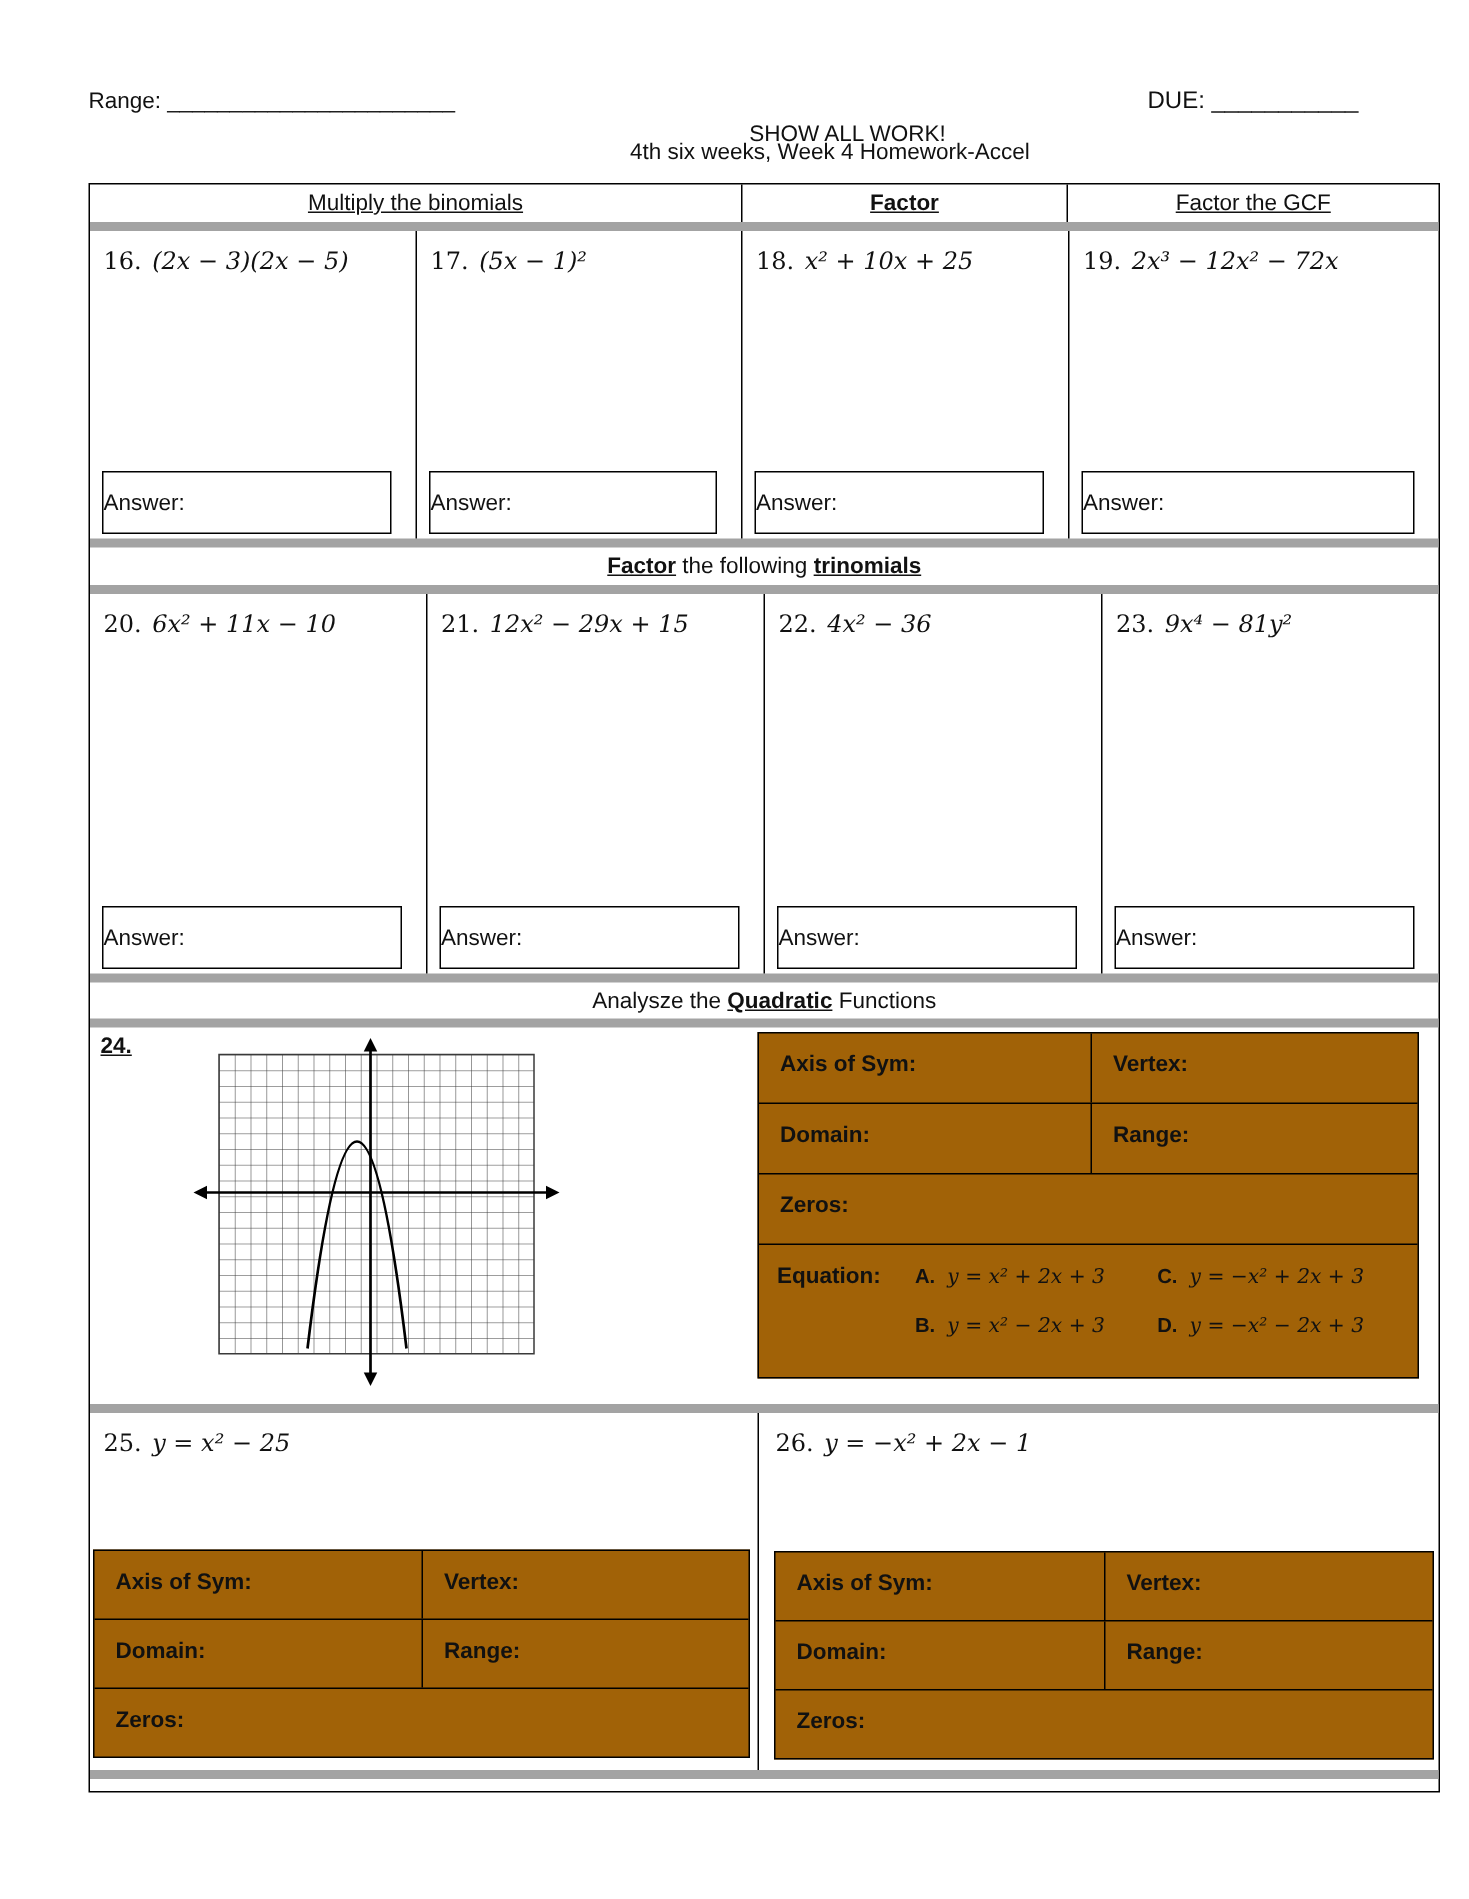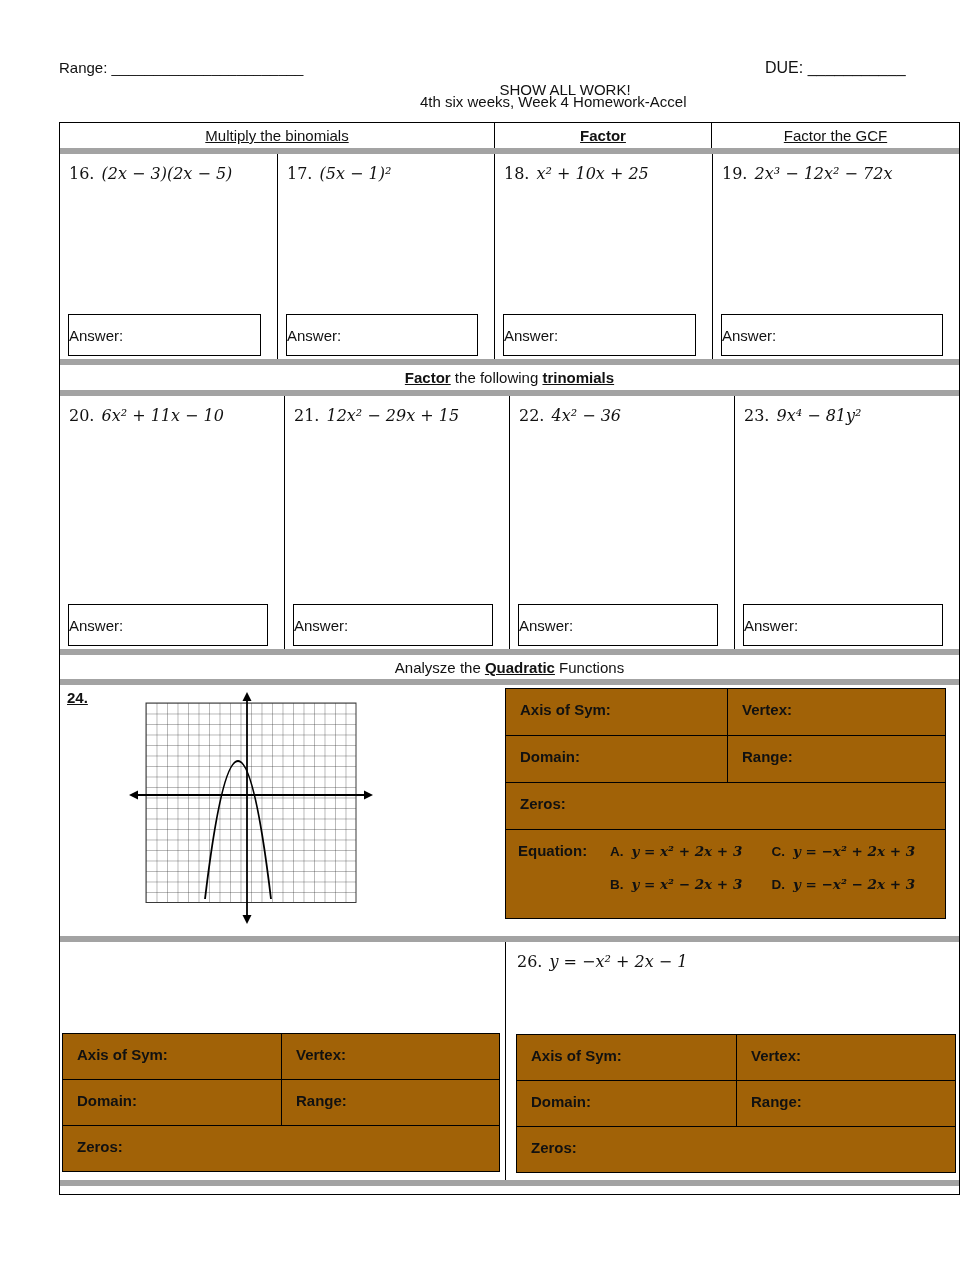--- a/index.html
+++ b/index.html
@@ -31,21 +31,21 @@
 
   
   .atable{position:absolute;border:1px solid #000;background:#a16207;box-sizing:border-box;}
   .arow{display:flex;align-items:stretch;border-bottom:1px solid #000;box-sizing:border-box;}
   .arow:last-child{border-bottom:none;}
   .acell{border-right:1px solid #000;box-sizing:border-box;padding:12px 10px 0 14px;font-weight:bold;font-size:15px;}
   .acell:last-child{border-right:none;}
   .eqcell{font-weight:normal;padding:12px 12px 0 12px;width:100%;}
   .eqlabel{font-weight:bold;display:inline-block;width:92px;font-size:15px;}
   .optletter{font-weight:bold;font-size:13.5px;margin-right:8px;}
-  .optexpr{font-family:"DejaVu Serif","Liberation Serif",serif;font-style:italic;font-size:13.5px;display:inline-block;width:140px;font-weight:bold;}
+  .optexpr{font-family:"DejaVu Serif","Liberation Serif",serif;font-style:italic;font-size:13.5px;display:inline-block;width:140px;}
   .eqline2{margin-top:15px;margin-left:92px;}
 
   .graphwrap{position:absolute;left:65px;top:4px;}
   .p24num{position:absolute;left:7px;top:4px;font-weight:bold;font-size:15px;text-decoration:underline;}
 </style>
 </head>
 <body>
 
 <div class="page">
 
@@ -179,20 +179,21 @@
             <div class="eqline eqline2">
               <span class="optletter">B.</span><span class="optexpr">y = x² − 2x + 3</span><span class="optletter">D.</span><span class="optexpr">y = −x² − 2x + 3</span>
             </div>
           </div>
         </div>
       </div>
     </div>
 
     <div class="row" style="height:238px">
       <div class="cell" style="width:446px">
+        <div class="prob"><span class="pnum">25.</span><span class="pexpr">y = x² − 25</span></div>
         <div class="atable" style="left:2px;top:91px;width:438px;">
           <div class="arow" style="height:46px">
             <div class="acell" style="width:220px"><span>Axis of Sym:</span></div>
             <div class="acell" style="width:218px"><span>Vertex:</span></div>
           </div>
           <div class="arow" style="height:46px">
             <div class="acell" style="width:220px"><span>Domain:</span></div>
             <div class="acell" style="width:218px"><span>Range:</span></div>
           </div>
           <div class="arow" style="height:45px">

